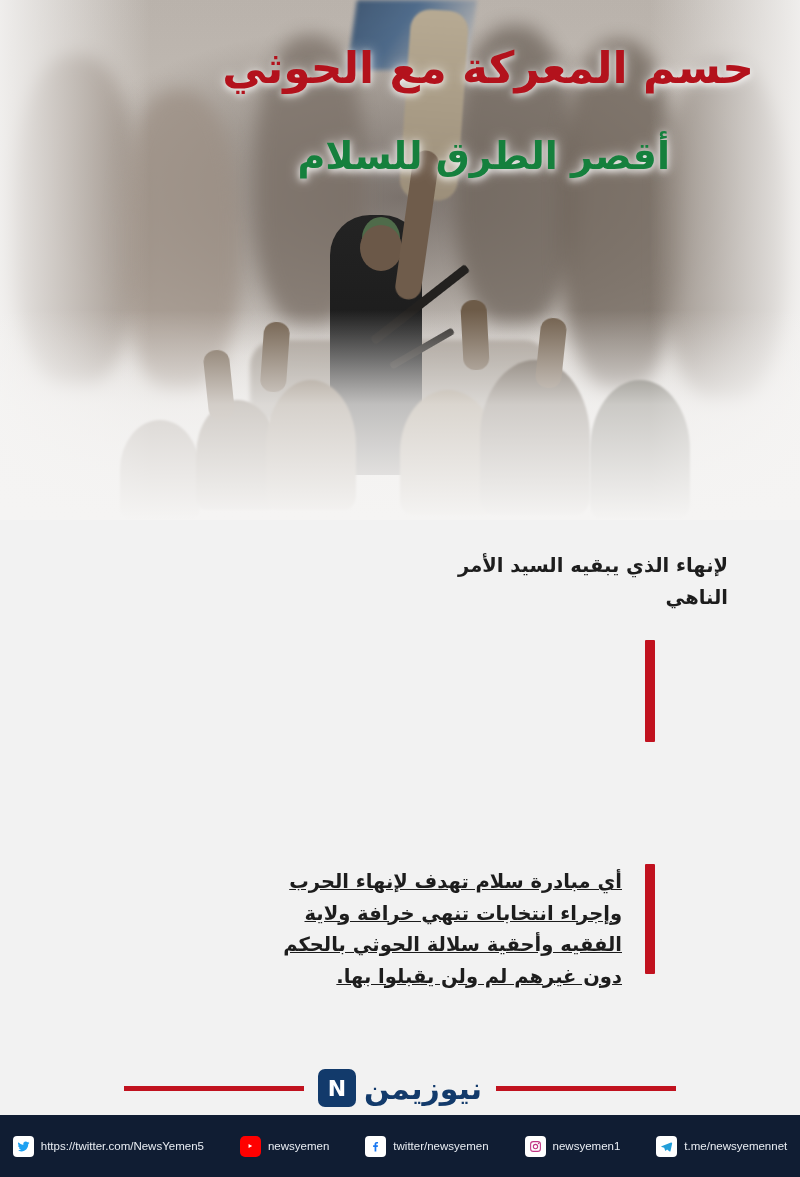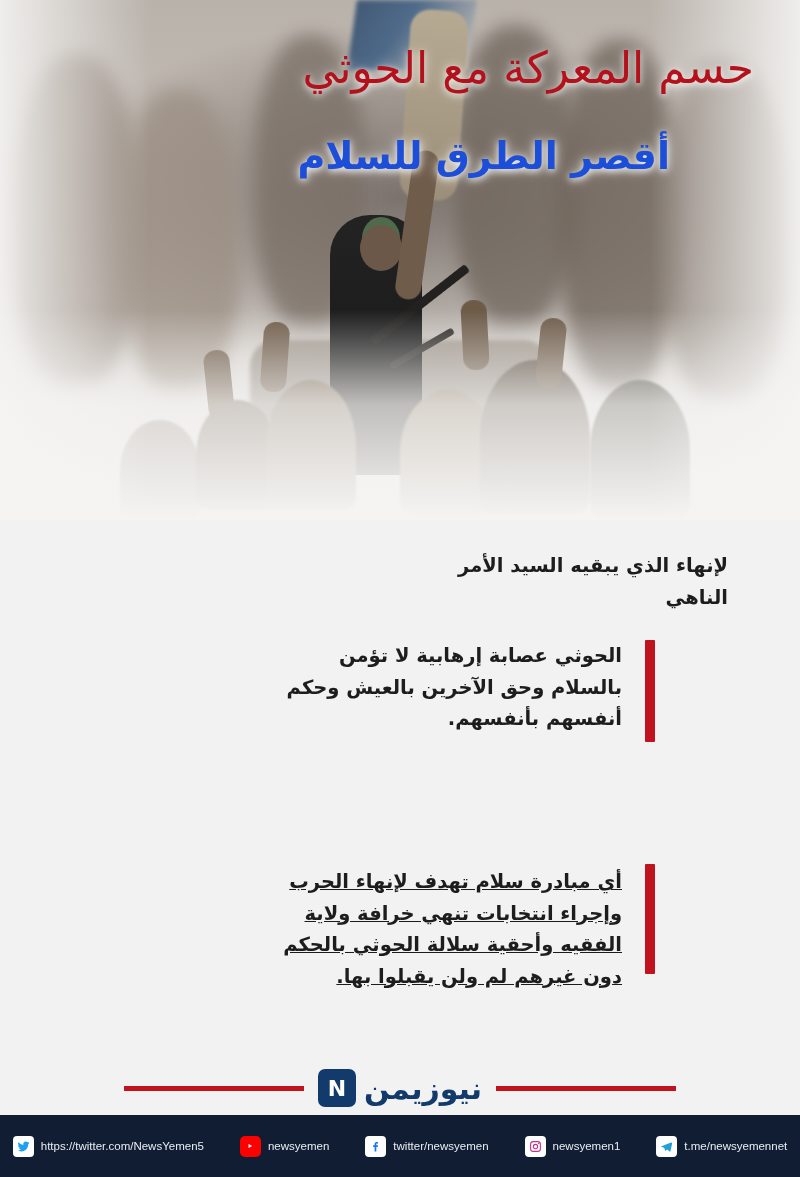--- a/index.html
+++ b/index.html
@@ -123,32 +123,32 @@
   .hero-right-fade {
     position: absolute; right:0; top:0; bottom:0; width: 150px;
     background: linear-gradient(to left, rgba(245,244,243,0.9), rgba(245,244,243,0));
   }
 
   
   .title-main {
     position: absolute;
     top: 42px; right: 46px;
     font-size: 44px;
-    font-weight: normal;
+    font-weight: bold;
     color: #b3121c;
     letter-spacing: 0px;
     text-shadow: 0 2px 6px rgba(255,255,255,0.75), 0 0 14px rgba(255,255,255,0.6);
     white-space: nowrap;
   }
   .title-sub {
     position: absolute;
     top: 134px; right: 130px;
     font-size: 38px;
     font-weight: bold;
-    color: #1d4ed8;
+    color: #15803d;
     text-shadow: 0 2px 7px rgba(255,255,255,0.85), 0 0 14px rgba(255,255,255,0.7);
     white-space: nowrap;
   }
 
   
   .content {
     position: absolute;
     top: 528px; left: 0; right: 0;
     height: 540px;
   }
@@ -295,21 +295,20 @@
     <div class="hero-fade"></div>
   </div>
 
   <div class="title-main">حسم المعركة مع الحوثي</div>
   <div class="title-sub">أقصر الطرق للسلام</div>
 
   <div class="content">
     <div class="para p1">لإنهاء الذي يبقيه السيد الأمر الناهي</div>
 
     <div class="bar bar2"></div>
-    <div class="para p2">الحوثي عصابة إرهابية لا تؤمن بالسلام وحق الآخرين بالعيش وحكم أنفسهم بأنفسهم.</div>
 
 
     <div class="bar bar4"></div>
     <div class="para p4">أي مبادرة سلام تهدف لإنهاء الحرب وإجراء انتخابات تنهي خرافة ولاية الفقيه وأحقية سلالة الحوثي بالحكم دون غيرهم لم ولن يقبلوا بها.</div>
   </div>
 
   <div class="logo-row">
     <div class="logo-line"></div>
     <div class="logo-brand">
       <span class="logo-text">نيوزيمن</span>

